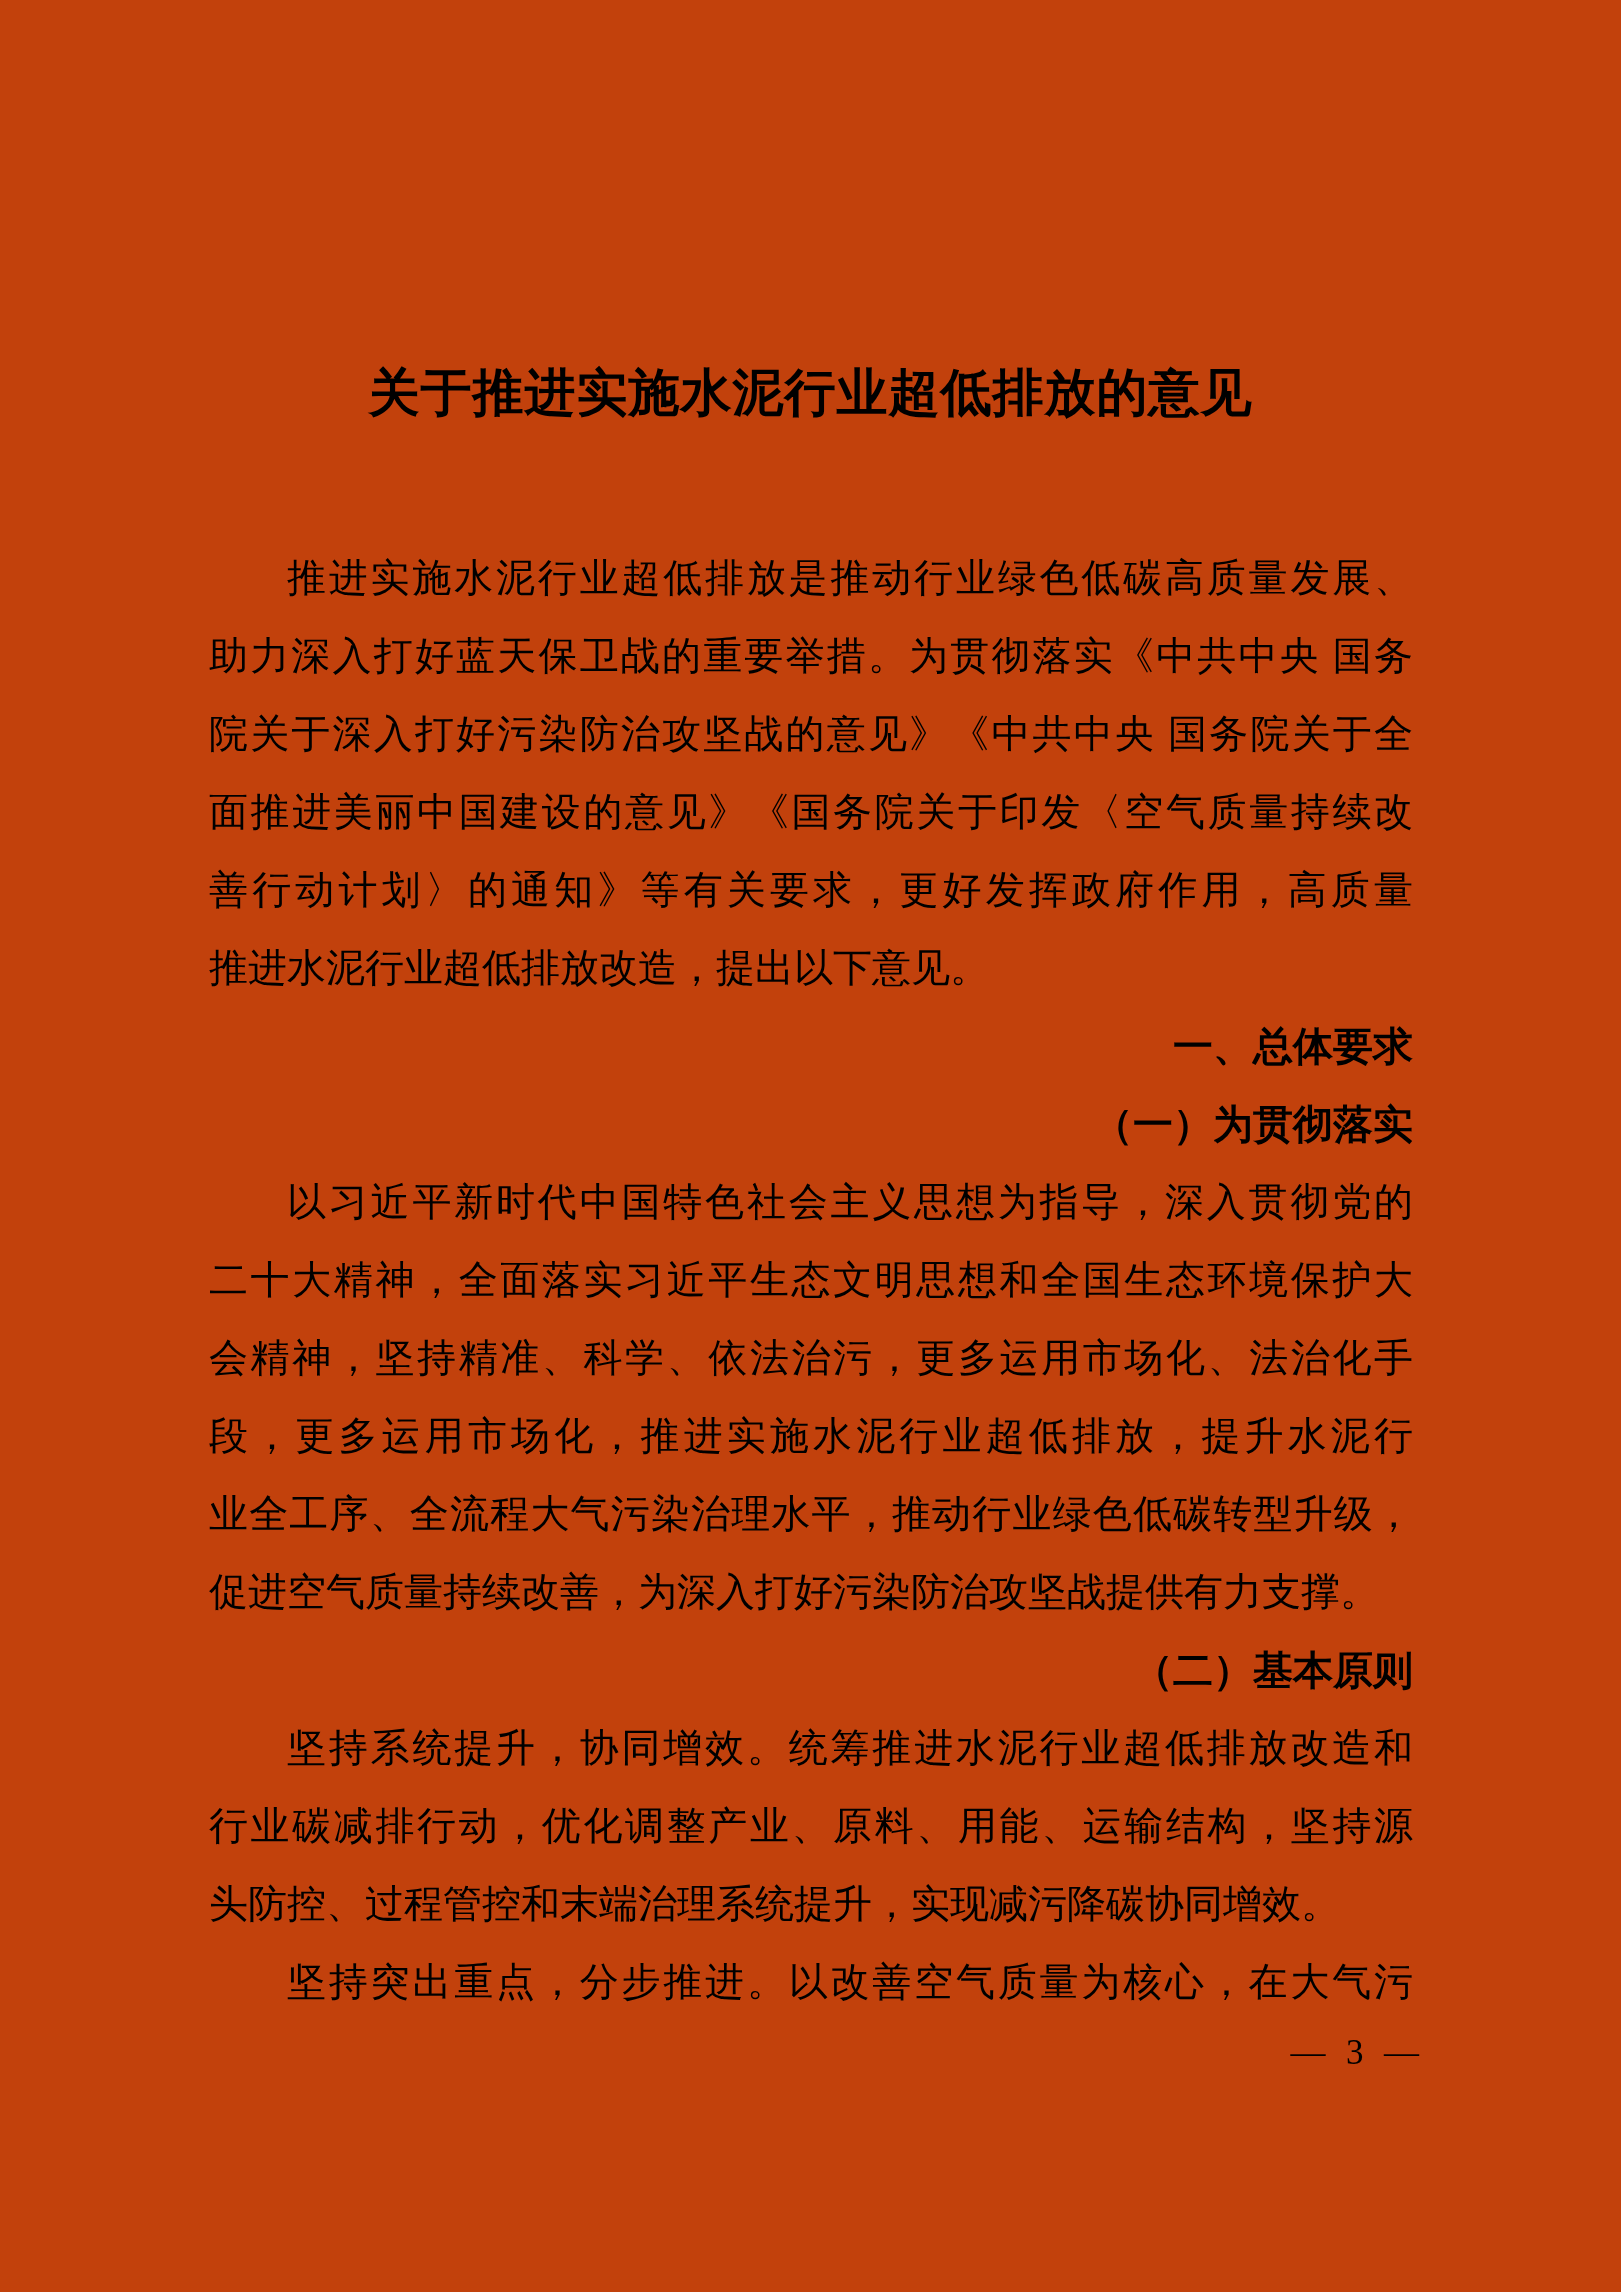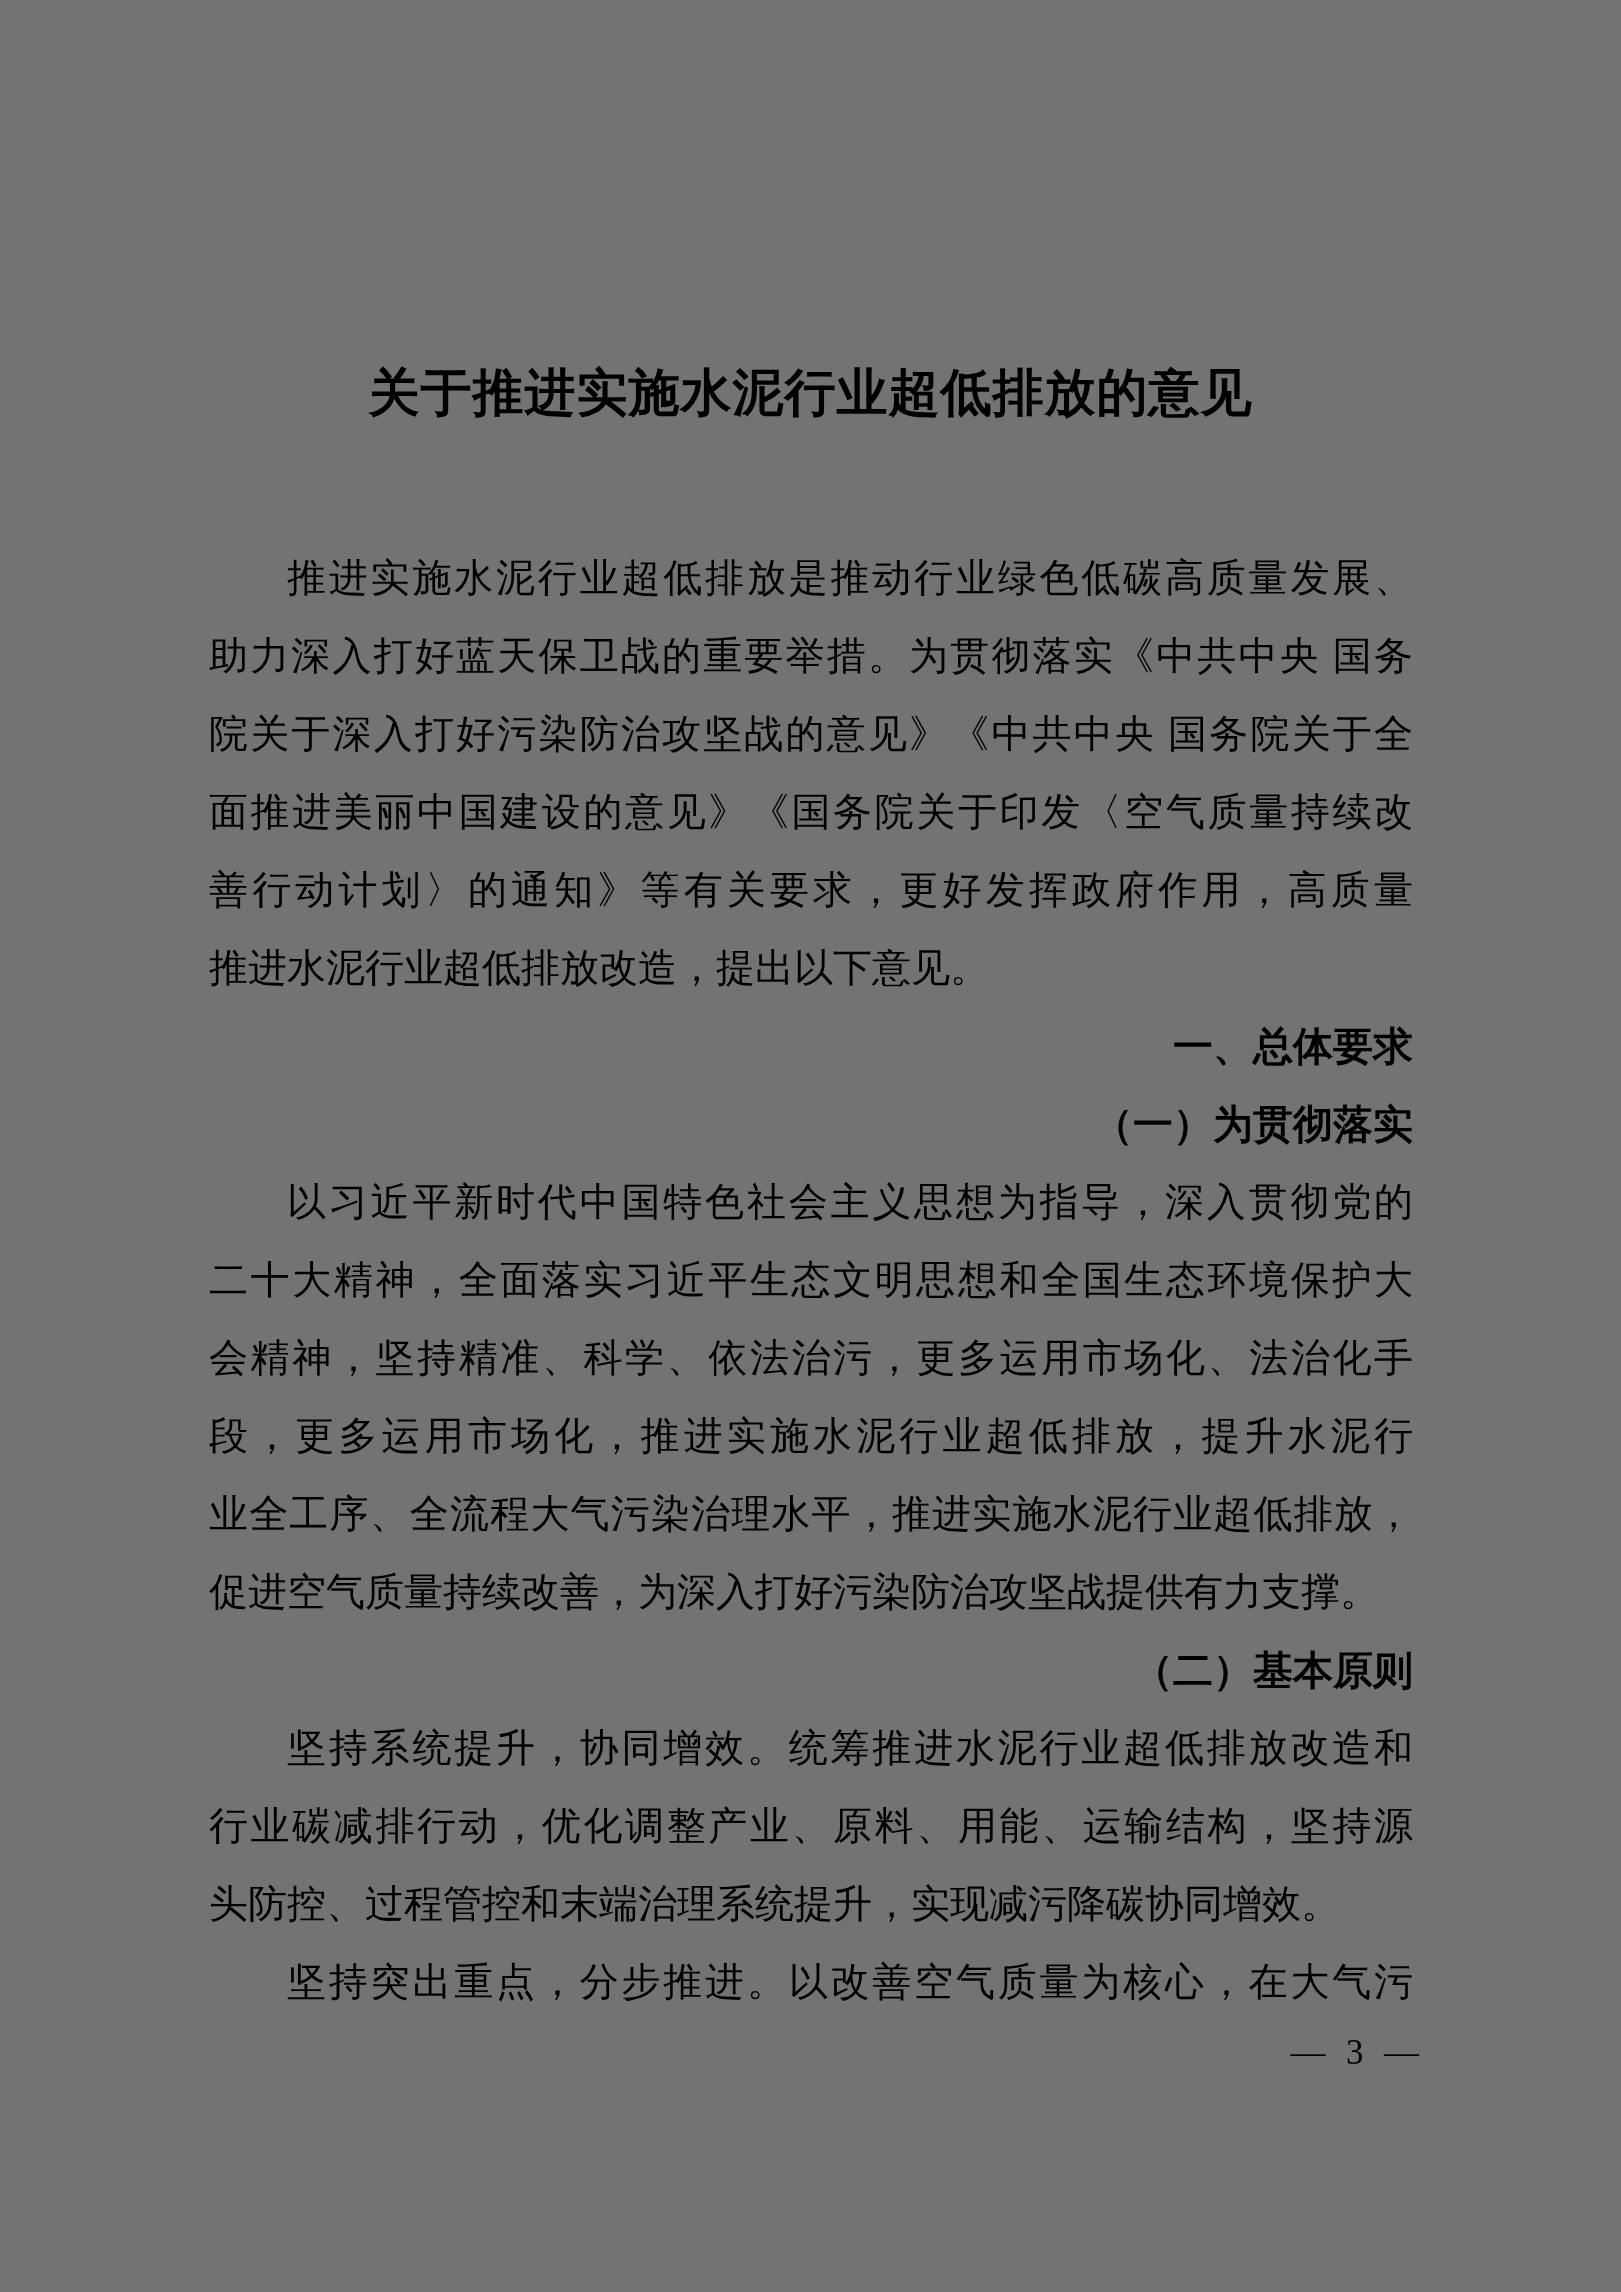--- a/index.html
+++ b/index.html
@@ -5,21 +5,21 @@
   
   html, body {
     margin: 0;
     padding: 0;
     background: #ffffff;
   }
   .page {
     position: relative;
     width: 1621px;
     height: 2293px;
-    background: #737373;
+    background: #c2410c;
     color: #000000;
     overflow: hidden;
   }
   
   .doc-title {
     position: absolute;
     top: 361px;
     left: 0;
     width: 100%;
     margin: 0;
@@ -84,21 +84,21 @@
       <div class="line justify">院关于深入打好污染防治攻坚战的意见》《中共中央 国务院关于全</div>
       <div class="line justify">面推进美丽中国建设的意见》《国务院关于印发〈空气质量持续改</div>
       <div class="line justify">善行动计划〉的通知》等有关要求，更好发挥政府作用，高质量</div>
       <div class="line">推进水泥行业超低排放改造，提出以下意见。</div>
       <div class="line indent heading">一、总体要求</div>
       <div class="line indent heading">（一）为贯彻落实</div>
       <div class="line justify indent">以习近平新时代中国特色社会主义思想为指导，深入贯彻党的</div>
       <div class="line justify">二十大精神，全面落实习近平生态文明思想和全国生态环境保护大</div>
       <div class="line justify">会精神，坚持精准、科学、依法治污，更多运用市场化、法治化手</div>
       <div class="line justify">段，更多运用市场化，推进实施水泥行业超低排放，提升水泥行</div>
-      <div class="line justify">业全工序、全流程大气污染治理水平，推进实施水泥行业超低排放，</div>
+      <div class="line justify">业全工序、全流程大气污染治理水平，推动行业绿色低碳转型升级，</div>
       <div class="line">促进空气质量持续改善，为深入打好污染防治攻坚战提供有力支撑。</div>
       <div class="line indent heading">（二）基本原则</div>
       <div class="line justify indent"><span class="bold">坚持系统提升，协同增效。</span><span>统筹推进水泥行业超低排放改造和</span></div>
       <div class="line justify">行业碳减排行动，优化调整产业、原料、用能、运输结构，坚持源</div>
       <div class="line">头防控、过程管控和末端治理系统提升，实现减污降碳协同增效。</div>
       <div class="line justify indent"><span class="bold">坚持突出重点，分步推进。</span><span>以改善空气质量为核心，在大气污</span></div>
     </div>
 
   <div class="page-number">— 3 —</div>
 </div>

